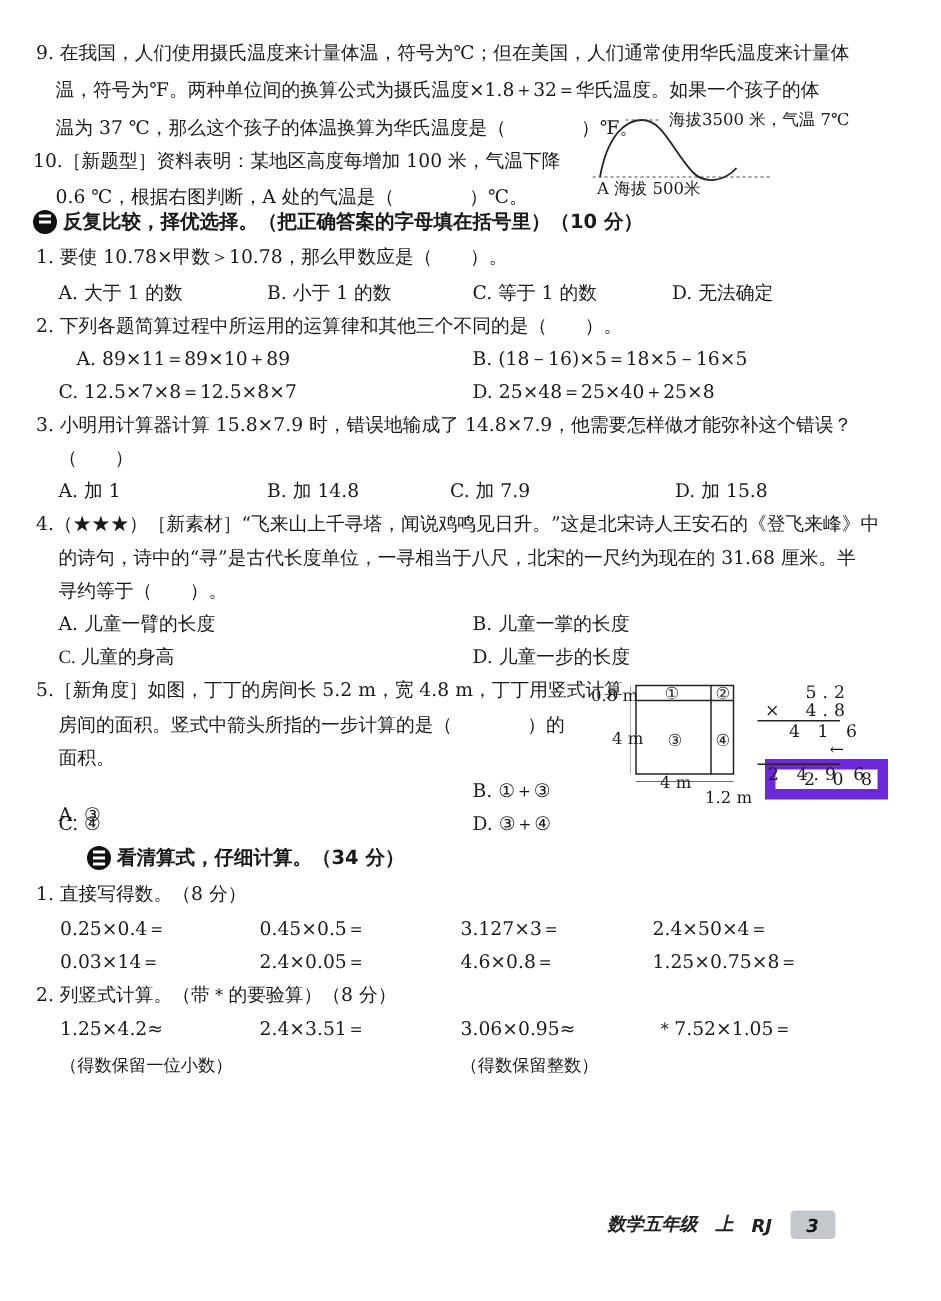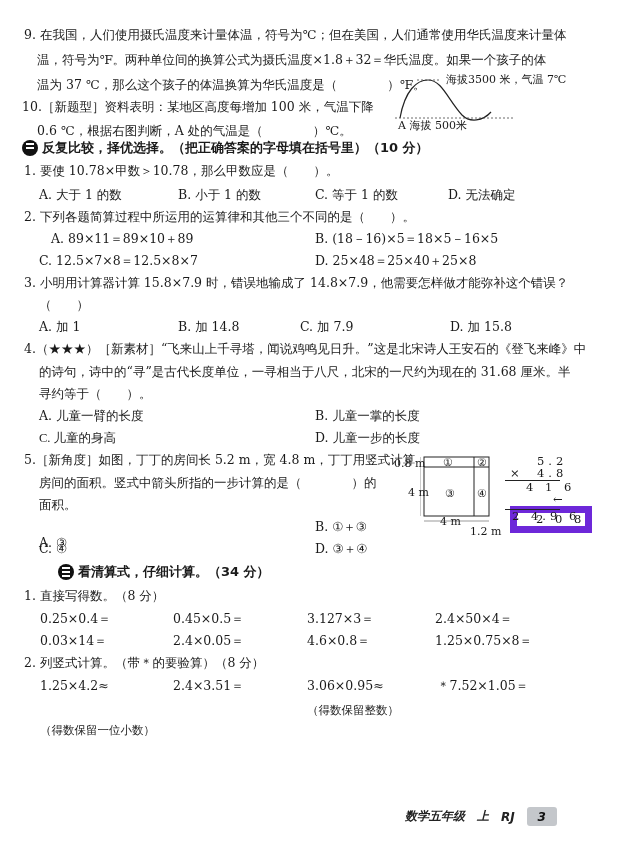--- a/index.html
+++ b/index.html
@@ -119,21 +119,21 @@
 <div class="abs" style="top:633px;left:40px;">0.03×14＝</div>
 <div class="abs" style="top:633px;left:173px;">2.4×0.05＝</div>
 <div class="abs" style="top:633px;left:307px;">4.6×0.8＝</div>
 <div class="abs" style="top:633px;left:435px;">1.25×0.75×8＝</div>
 
 <div class="abs" style="top:655px;left:24px;">2. 列竖式计算。（带＊的要验算）（8 分）</div>
 <div class="abs" style="top:678px;left:40px;">1.25×4.2≈</div>
 <div class="abs" style="top:678px;left:173px;">2.4×3.51＝</div>
 <div class="abs" style="top:678px;left:307px;">3.06×0.95≈</div>
 <div class="abs" style="top:678px;left:437px;">＊7.52×1.05＝</div>
-<div class="abs" style="top:702px;left:40px;font-size:11.5px;margin-top:20px;">（得数保留一位小数）</div>
+<div class="abs" style="top:702px;left:40px;font-size:11.5px;">（得数保留一位小数）</div>
 <div class="abs" style="top:702px;left:307px;font-size:11.5px;">（得数保留整数）</div>
 
 <div class="footer">
   <span>数学五年级</span>
   <span>上</span>
   <span>RJ</span>
   <span class="pagebox">3</span>
 </div>
 
 </body></html>

